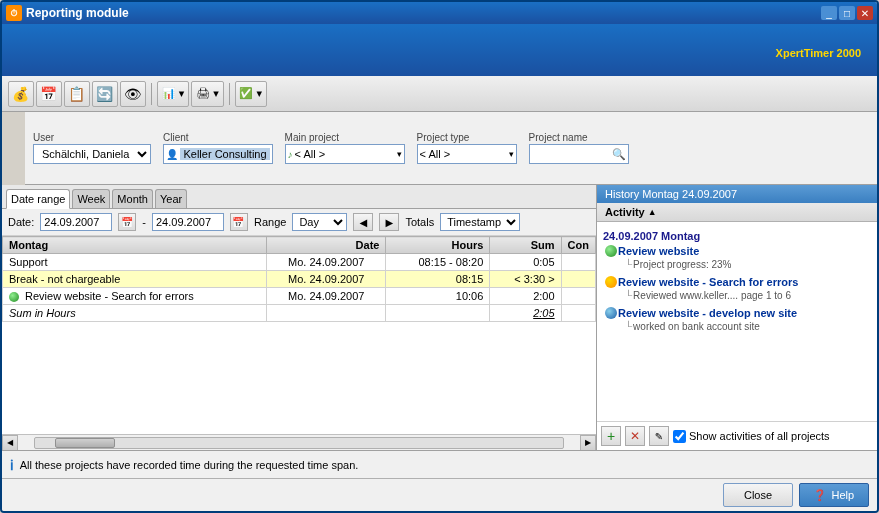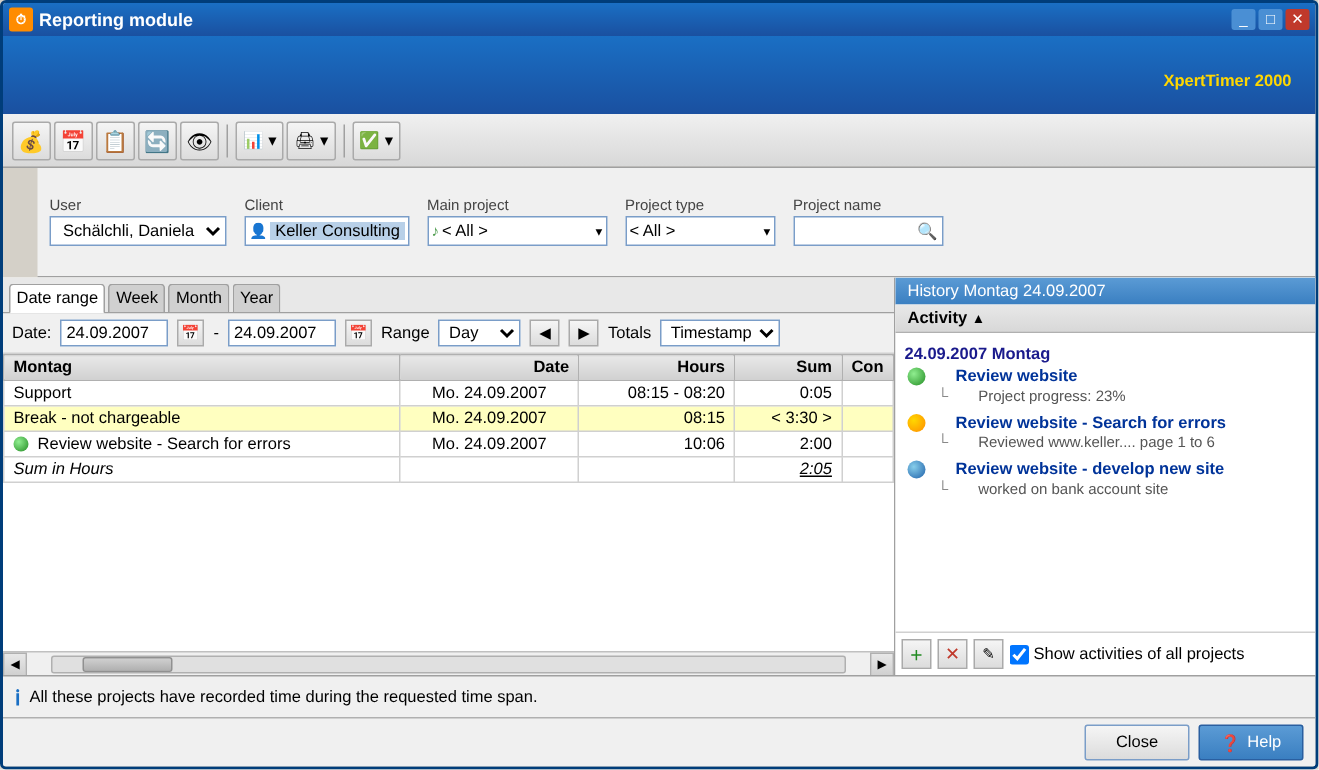--- a/index.html
+++ b/index.html
@@ -75,21 +75,21 @@
     .activity-bottom { display: flex; align-items: center; padding: 4px; border-top: 1px solid #d0d0d0; gap: 4px; }
     .act-btn { width: 20px; height: 20px; border: 1px solid #aaa; background: linear-gradient(to bottom, #f5f5f5, #dcdcdc); cursor: pointer; display: flex; align-items: center; justify-content: center; font-size: 12px; }
     .show-all-check { display: flex; align-items: center; gap: 3px; font-size: 11px; }
 
     .status-bar { background: #f0f0f0; border-top: 1px solid #a0a0a0; padding: 4px 8px; display: flex; align-items: center; gap: 6px; font-size: 11px; }
     .status-icon { color: #1a6fc4; font-size: 14px; font-weight: bold; }
 
     .footer { background: #f0f0f0; border-top: 1px solid #b0b0b0; padding: 4px 8px; display: flex; justify-content: flex-end; gap: 6px; align-items: center; }
     .footer-btn { height: 24px; min-width: 70px; background: linear-gradient(to bottom, #f5f5f5, #dcdcdc); border: 1px solid #7a9dc8; cursor: pointer; font-size: 11px; display: flex; align-items: center; justify-content: center; gap: 4px; border-radius: 2px; padding: 0 8px; }
 
-    .tree-item { display: flex; align-items: flex-start; gap: 20px; padding: 1px 0 1px 4px; }
+    .tree-item { display: flex; align-items: flex-start; gap: 1px; padding: 1px 0 1px 4px; }
 
     .green-circle { width: 12px; height: 12px; background: radial-gradient(circle at 35% 35%, #90ee90, #228b22); border-radius: 50%; flex-shrink: 0; }
     .blue-circle { width: 12px; height: 12px; background: radial-gradient(circle at 35% 35%, #87ceeb, #1e5fa8); border-radius: 50%; flex-shrink: 0; }
     .orange-circle { width: 12px; height: 12px; background: radial-gradient(circle at 35% 35%, #ffd700, #ff8c00); border-radius: 50%; flex-shrink: 0; }
   </style>
 </head>
 <body>
 
 <div class="window">
 

